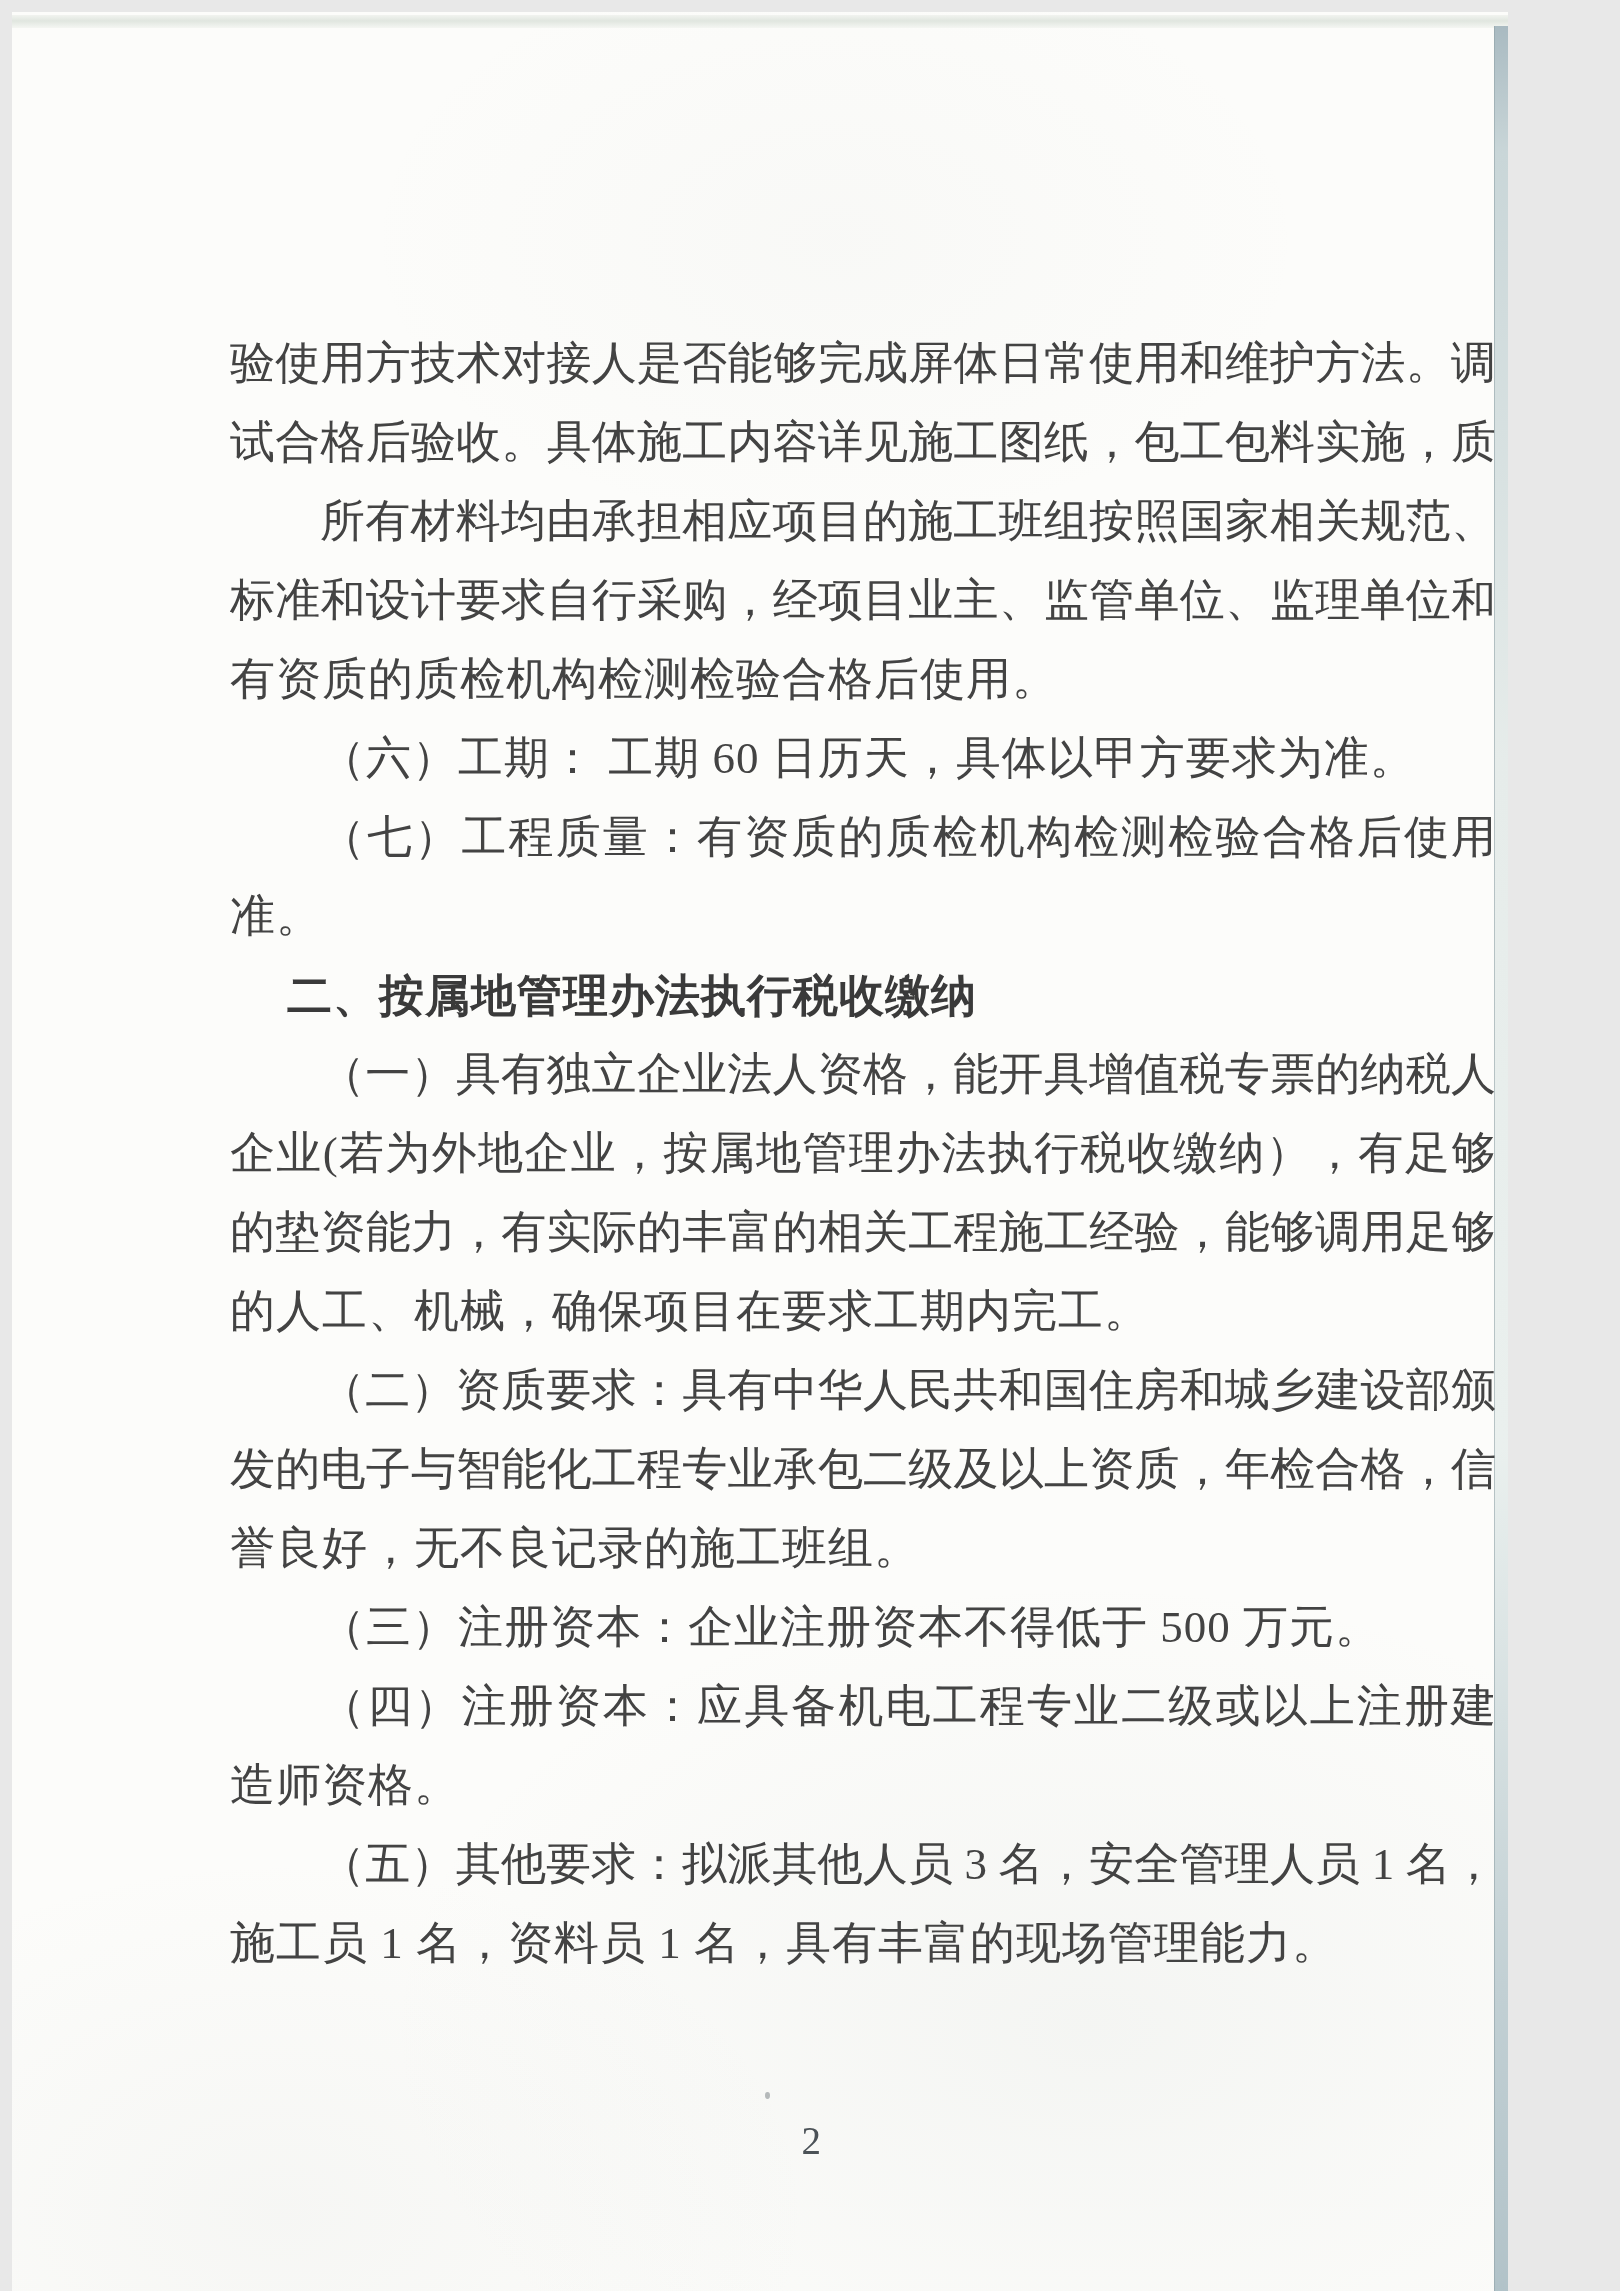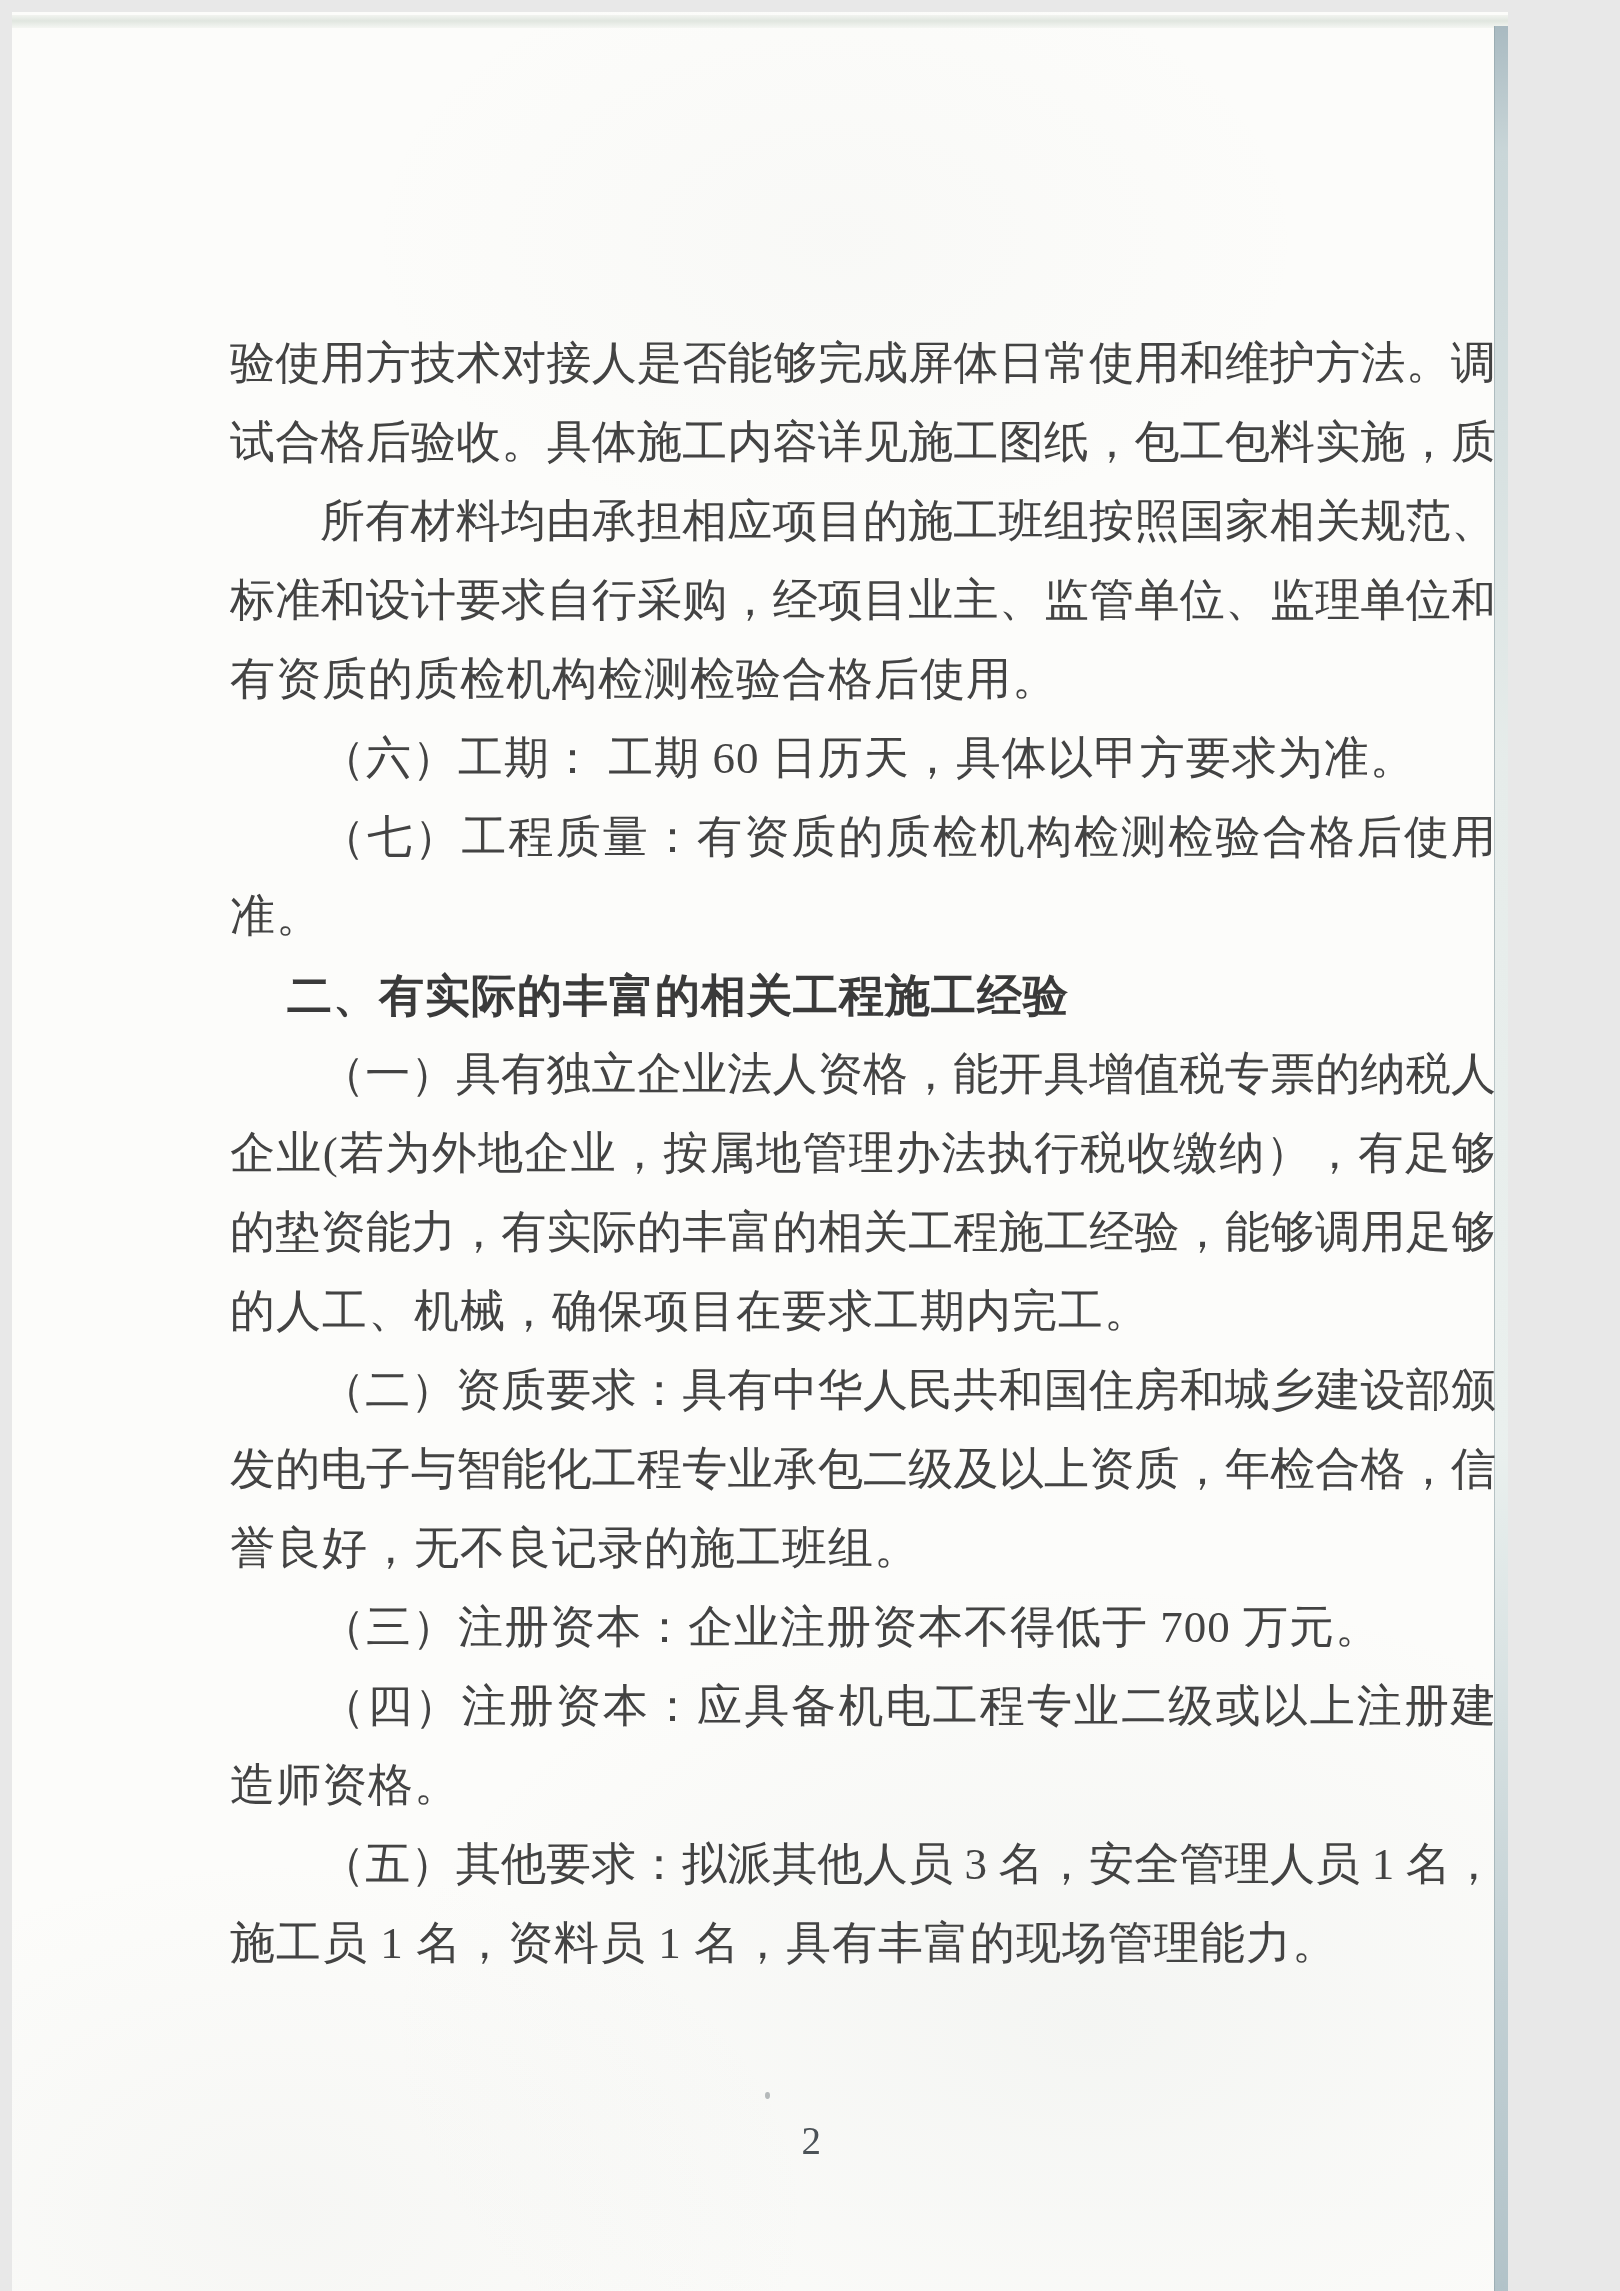--- a/index.html
+++ b/index.html
@@ -80,29 +80,29 @@
 
   <main class="text-block">
       <div class="line justify">验使用方技术对接人是否能够完成屏体日常使用和维护方法。调</div>
       <div class="line justify">试合格后验收。具体施工内容详见施工图纸，包工包料实施，质</div>
       <div class="line indent justify">所有材料均由承担相应项目的施工班组按照国家相关规范、</div>
       <div class="line justify">标准和设计要求自行采购，经项目业主、监管单位、监理单位和</div>
       <div class="line">有资质的质检机构检测检验合格后使用。</div>
       <div class="line indent">（六）工期： 工期 60 日历天，具体以甲方要求为准。</div>
       <div class="line indent justify">（七）工程质量：有资质的质检机构检测检验合格后使用</div>
       <div class="line">准。</div>
-      <div class="line heading">二、有实际的丰富的相关工程施工经验</div>
+      <div class="line heading">二、按属地管理办法执行税收缴纳</div>
       <div class="line indent justify">（一）具有独立企业法人资格，能开具增值税专票的纳税人</div>
       <div class="line justify">企业(若为外地企业，按属地管理办法执行税收缴纳），有足够</div>
       <div class="line justify">的垫资能力，有实际的丰富的相关工程施工经验，能够调用足够</div>
       <div class="line">的人工、机械，确保项目在要求工期内完工。</div>
       <div class="line indent justify">（二）资质要求：具有中华人民共和国住房和城乡建设部颁</div>
       <div class="line justify">发的电子与智能化工程专业承包二级及以上资质，年检合格，信</div>
       <div class="line">誉良好，无不良记录的施工班组。</div>
-      <div class="line indent">（三）注册资本：企业注册资本不得低于 700 万元。</div>
+      <div class="line indent">（三）注册资本：企业注册资本不得低于 500 万元。</div>
       <div class="line indent justify">（四）注册资本：应具备机电工程专业二级或以上注册建</div>
       <div class="line">造师资格。</div>
       <div class="line indent justify">（五）其他要求：拟派其他人员 3 名，安全管理人员 1 名，</div>
       <div class="line">施工员 1 名，资料员 1 名，具有丰富的现场管理能力。</div>
     </main>
 
   <div class="ink-dot"></div>
 
   <div class="page-number">2</div>
 </div>

